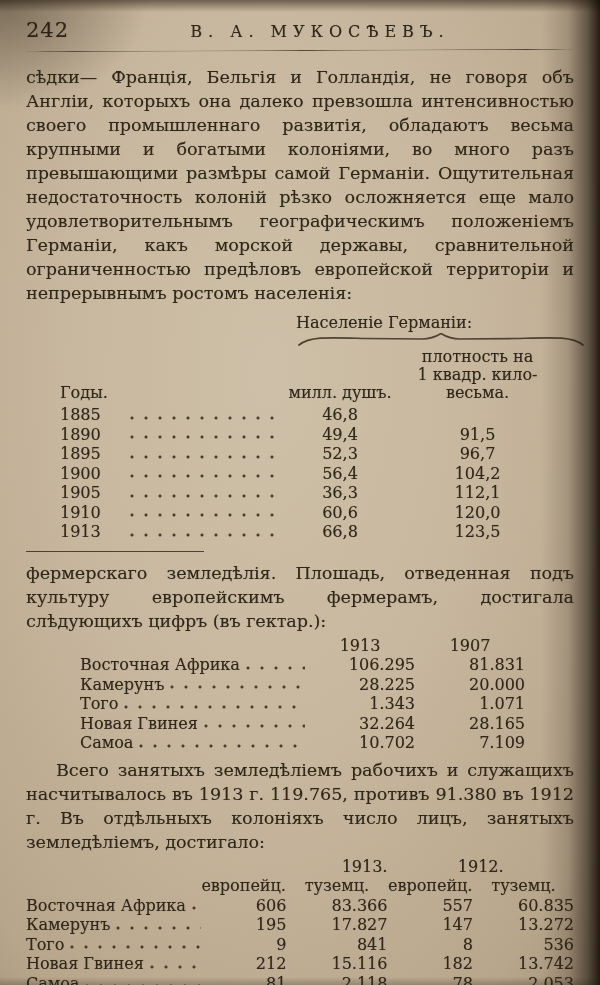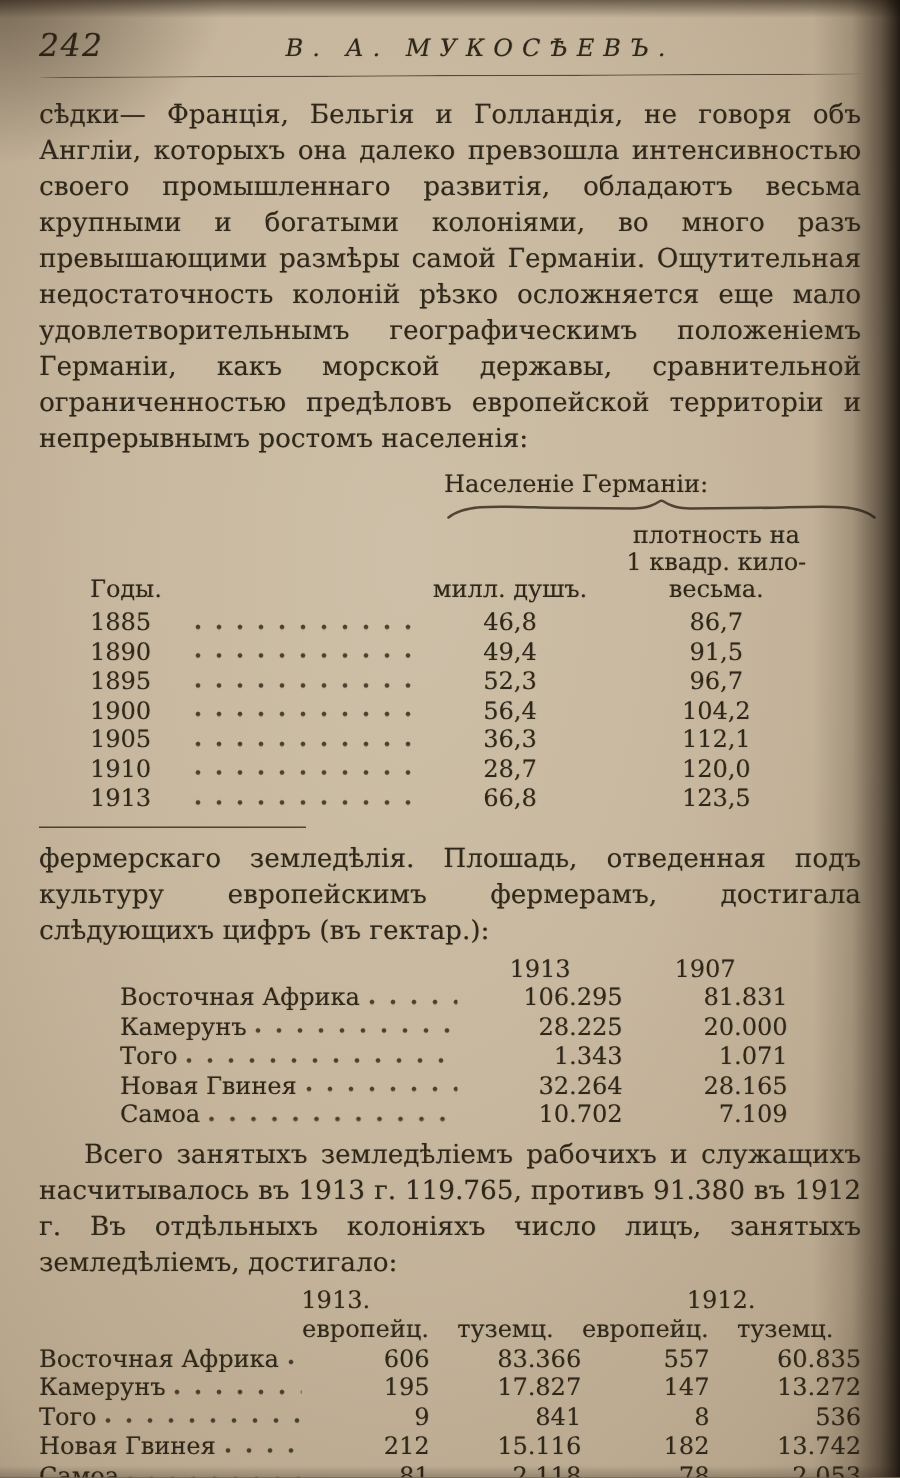--- a/index.html
+++ b/index.html
@@ -16,21 +16,21 @@
   .edge-top { position:absolute; top:0; left:0; width:100%; height:12px; pointer-events:none;
     background: linear-gradient(to bottom, rgba(35,23,12,0.55), rgba(35,23,12,0)); }
   .corner-tl { position:absolute; top:0; left:0; width:150px; height:110px; pointer-events:none;
     background: radial-gradient(ellipse at 0% 0%, rgba(38,26,14,0.45) 0%, rgba(38,26,14,0) 70%); }
   .edge-bottom { position:absolute; bottom:0; left:0; width:100%; height:8px; pointer-events:none;
     background: linear-gradient(to top, rgba(35,23,12,0.25), rgba(35,23,12,0)); }
 
   .content { position:relative; padding:14px 26px 0 26px; }
 
   
-  .header { position:relative; height:32px;font-style:italic; }
+  .header { position:relative; height:32px; }
   .page-number { position:absolute; left:0; top:4px; font-size:21px; letter-spacing:1px; }
   .running-title { position:absolute; left:60px; right:20px; top:8px; text-align:center;
     font-size:16px; letter-spacing:6px; white-space:nowrap; }
   .header-rule { border:none; border-top:1.7px solid rgba(46,36,22,0.75); margin:4px 0 0 0;
     transform:rotate(-0.25deg); border-radius:40%/100%; }
 
   
   .bodytext { font-size:17.5px; line-height:24px; text-align:justify; margin:0; }
   .p1 { margin-top:14px; }
   .p2 { margin-top:8px; }
@@ -65,21 +65,21 @@
 
   
   .t3 { margin-top:3px; font-size:16px; }
   .t3-ghead, .t3-shead, .t3-row { display:flex; align-items:flex-end; line-height:19.5px; }
   .t3-label { width:180px; display:flex; }
   .t3-label .leader { flex:1; margin-left:6px; }
   .t3-c1 { width:88px; text-align:right; }
   .t3-c2 { width:104px; text-align:right; }
   .t3-c3 { width:88px; text-align:right; }
   .t3-c4 { width:104px; text-align:right; }
-  .t3-g1 { width:192px; text-align:left; }
+  .t3-g1 { width:192px; text-align:right; }
   .t3-g2 { width:192px; text-align:center; }
   .t3-shead .t3-c1, .t3-shead .t3-c2, .t3-shead .t3-c3, .t3-shead .t3-c4 { text-align:center; }
 </style>
 </head>
 <body>
 
 <div class="page">
   <div class="content">
 
     <div class="header">
@@ -102,21 +102,20 @@
         <span class="c-dens dens-head">
           <span>плотность на</span><br>
           <span>1 квадр. кило-</span><br>
           <span>весьма.</span>
         </span>
       </div>
       <div class="t1-row">
         <span class="c-year">1885</span>
         <span class="c-lead leader"></span>
         <span class="c-mill">46,8</span>
-        <span class="c-dens">86,7</span>
       </div>
       <div class="t1-row">
         <span class="c-year">1890</span>
         <span class="c-lead leader"></span>
         <span class="c-mill">49,4</span>
         <span class="c-dens">91,5</span>
       </div>
       <div class="t1-row">
         <span class="c-year">1895</span>
         <span class="c-lead leader"></span>
@@ -131,21 +130,21 @@
       </div>
       <div class="t1-row">
         <span class="c-year">1905</span>
         <span class="c-lead leader"></span>
         <span class="c-mill">36,3</span>
         <span class="c-dens">112,1</span>
       </div>
       <div class="t1-row">
         <span class="c-year">1910</span>
         <span class="c-lead leader"></span>
-        <span class="c-mill">28,7</span>
+        <span class="c-mill">60,6</span>
         <span class="c-dens">120,0</span>
       </div>
       <div class="t1-row">
         <span class="c-year">1913</span>
         <span class="c-lead leader"></span>
         <span class="c-mill">66,8</span>
         <span class="c-dens">123,5</span>
       </div>
     </div>
 

